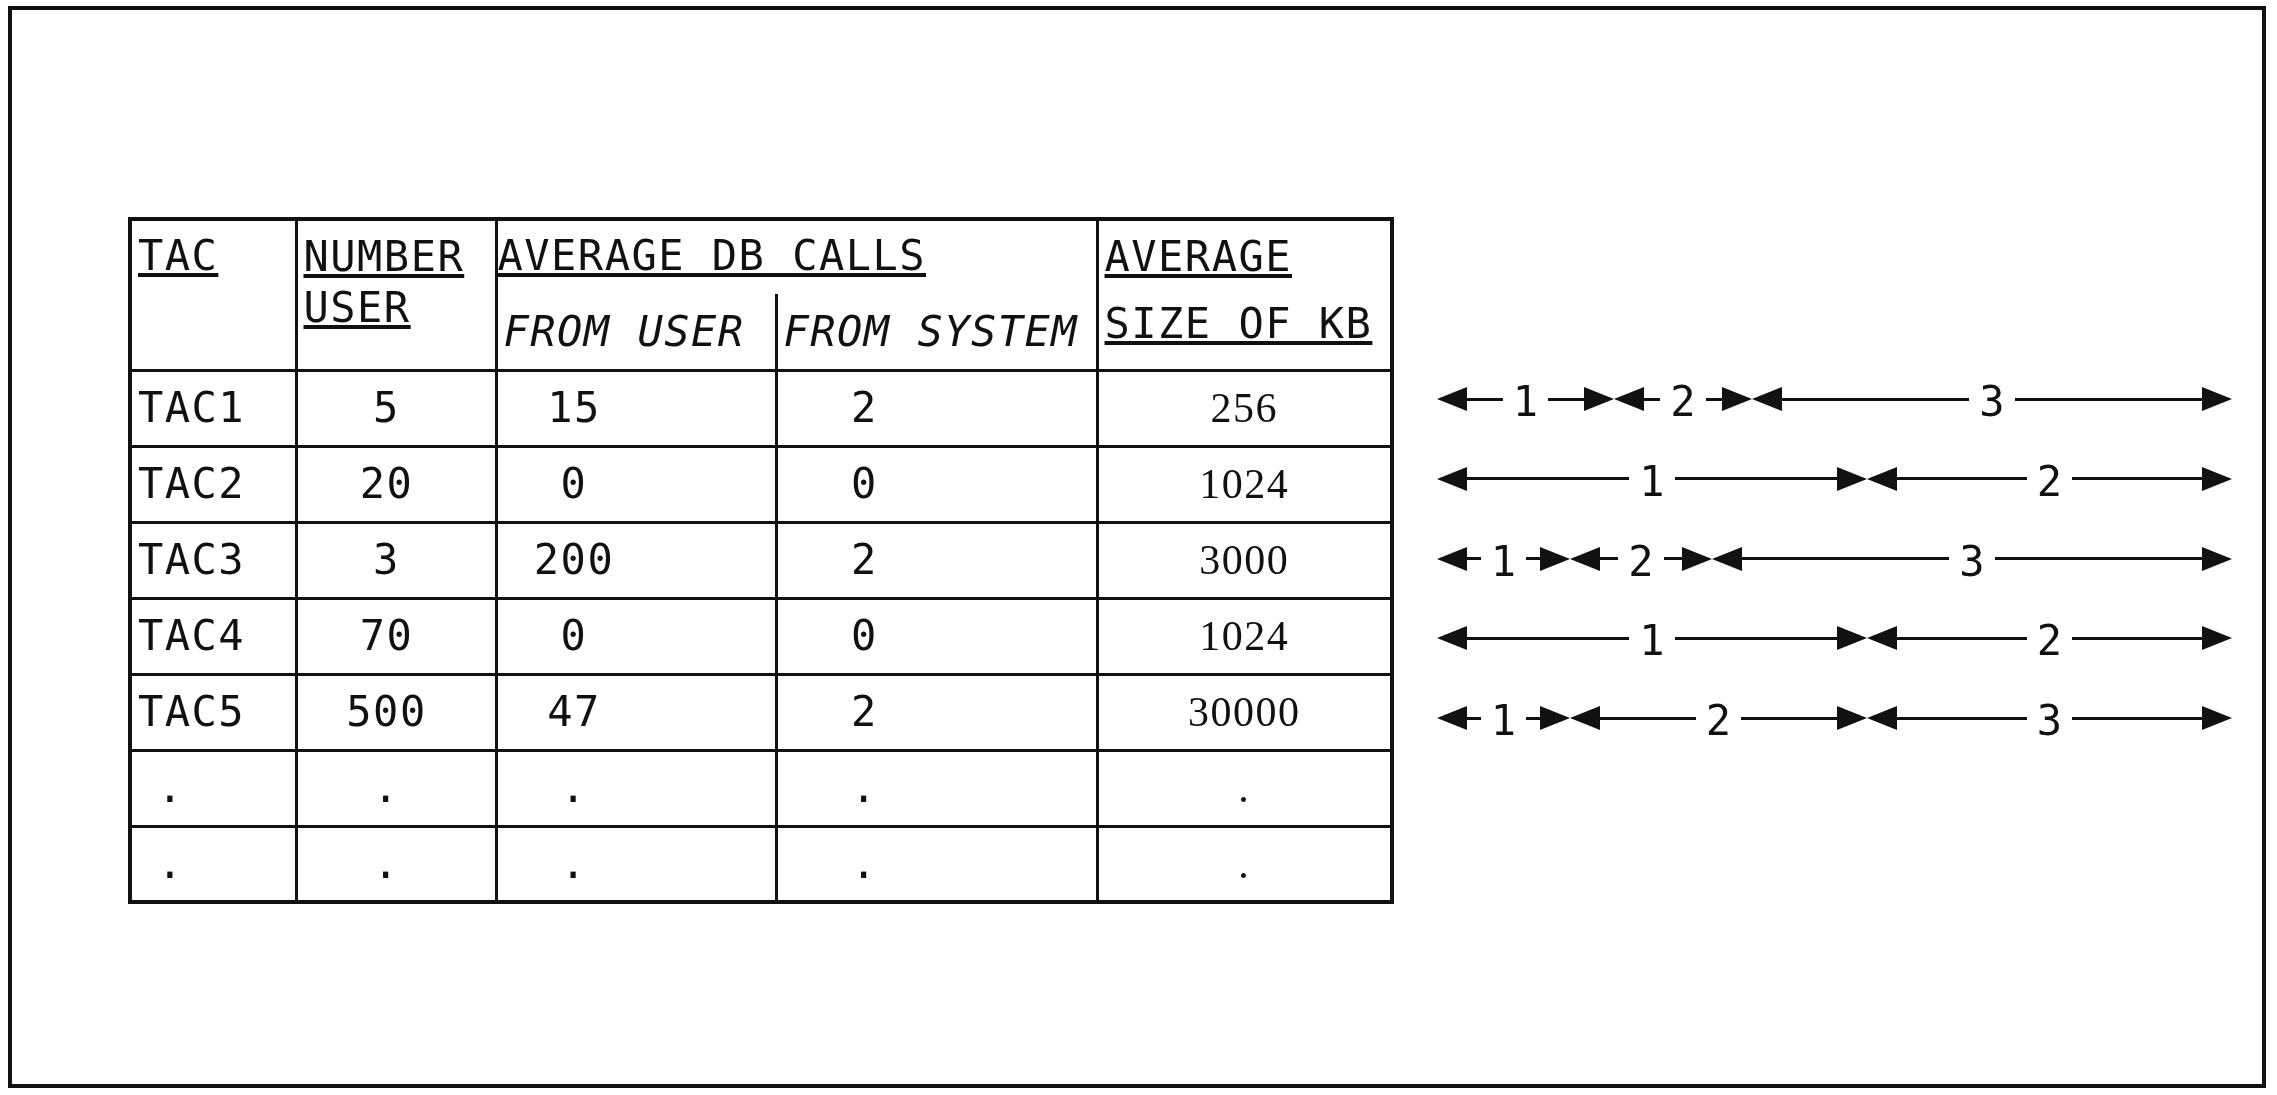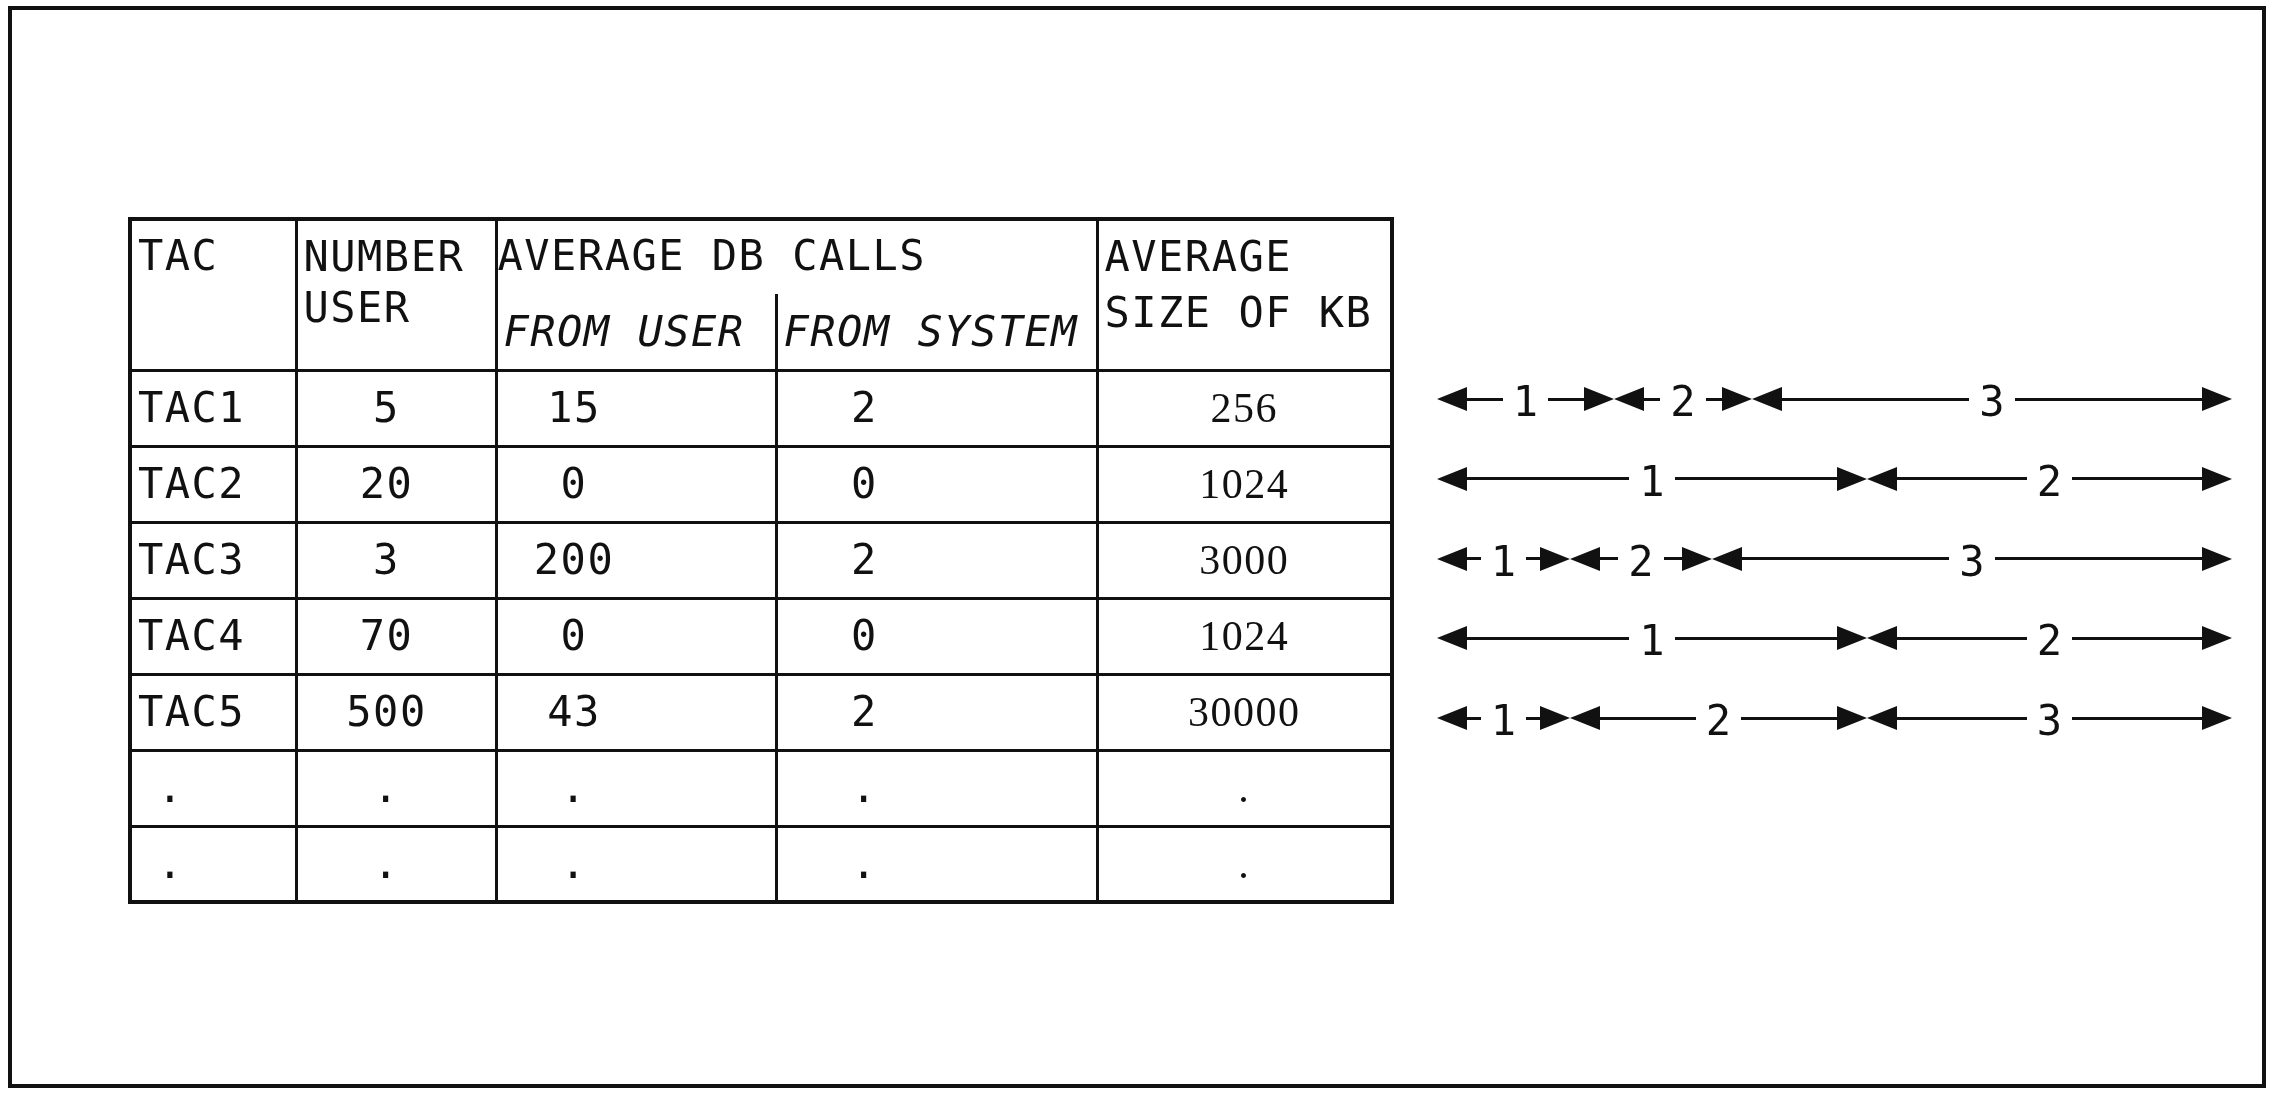--- a/index.html
+++ b/index.html
@@ -16,27 +16,27 @@
     background:#fff;
   }
   
   table.tac {
     position:absolute; left:116px; top:207px;
     width:1262px; border-collapse:collapse; table-layout:fixed;
     border:4px solid #111;
     font-size:42px; letter-spacing:1.5px; font-weight:normal;
   }
   table.tac th, table.tac td { border:3px solid #111; font-weight:normal; }
-  thead tr.hr1 { height:75px; }
+  thead tr.hr1 { height:75px;text-decoration:underline; }
   thead tr.hr2 { height:76px; }
   thead th { vertical-align:top; text-align:left; padding:10px 0 0 6px; }
   thead th.h-group { text-align:left; padding:10px 32px 0 0; border-bottom:none; }
   thead th.h-sub   { border-top:none; vertical-align:middle; padding:0 0 0 6px;font-style:italic; }
   .h2lines div { line-height:51px; }
-  .size-l2 { margin-top:5px; }
+  .size-l2 { margin-top:16px; }
   tbody tr { height:76px; }
   tbody td { vertical-align:middle; line-height:1.05; }
   .c-tac  { text-align:left;   padding-left:6px; }
   .c-num  { text-align:center; padding-right:20px; }
   .c-user { text-align:center; padding-right:125px;margin-top:36px; }
   .c-sys  { text-align:center; padding-right:145px; }
   .c-size { text-align:center;font-family:Liberation Serif, serif; }
   tr.dots td { line-height:1; }
   tr.dots td.c-tac { text-align:center; padding-left:0; padding-right:85px; }
   
@@ -105,21 +105,21 @@
         <tr>
           <td class="c-tac">TAC4</td>
           <td class="c-num">70</td>
           <td class="c-user">0</td>
           <td class="c-sys">0</td>
           <td class="c-size">1024</td>
         </tr>
         <tr>
           <td class="c-tac">TAC5</td>
           <td class="c-num">500</td>
-          <td class="c-user">43</td>
+          <td class="c-user">47</td>
           <td class="c-sys">2</td>
           <td class="c-size">30000</td>
         </tr>
         <tr class="dots">
           <td class="c-tac">.</td>
           <td class="c-num">.</td>
           <td class="c-user">.</td>
           <td class="c-sys">.</td>
           <td class="c-size">.</td>
         </tr>

